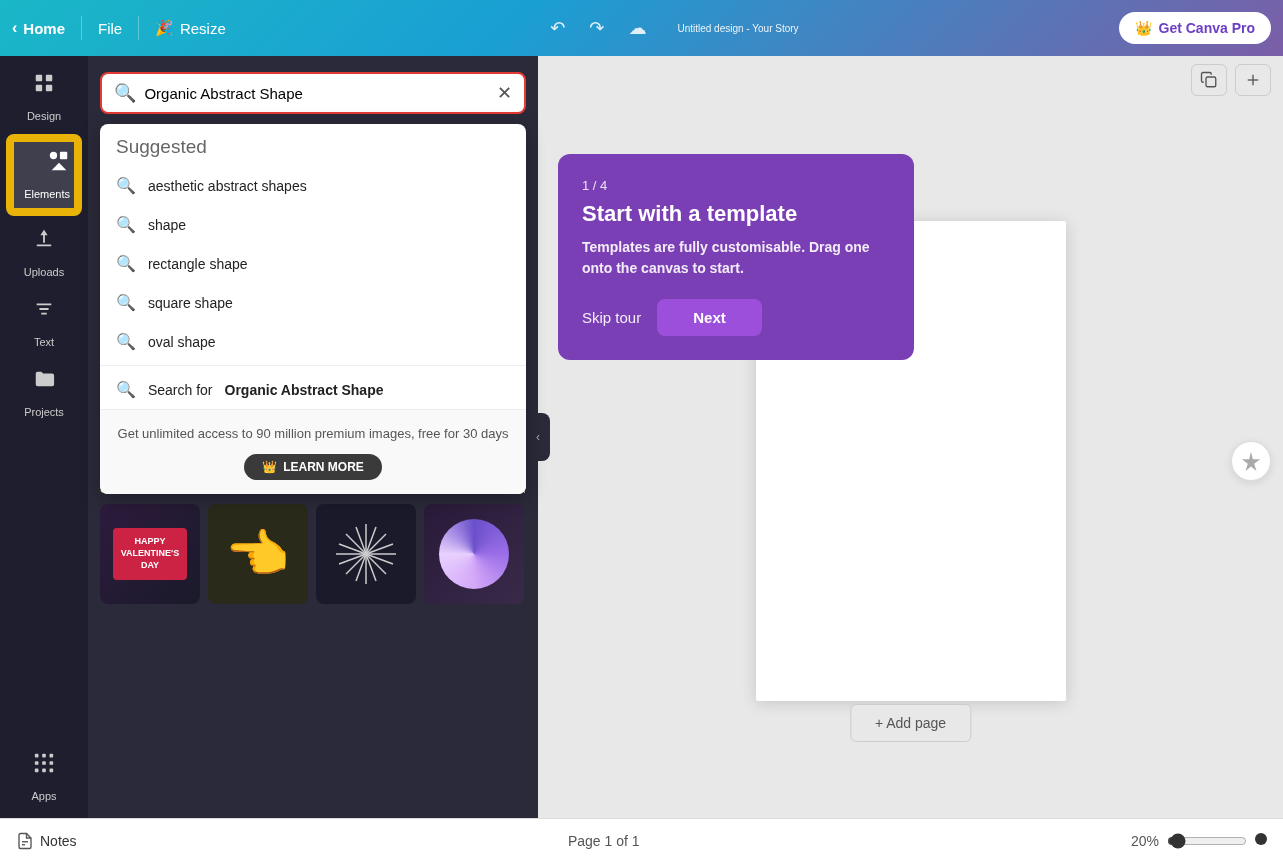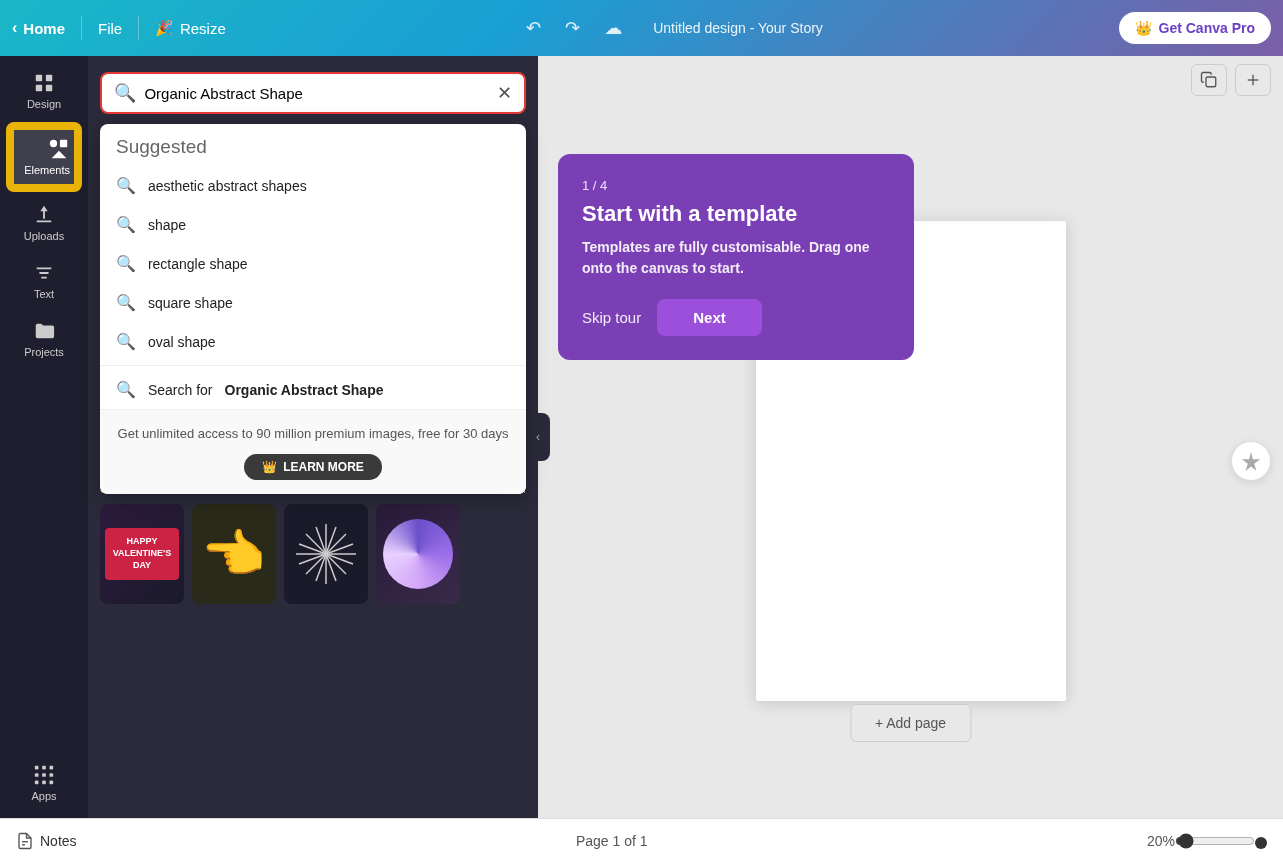--- a/index.html
+++ b/index.html
@@ -15,21 +15,21 @@
       gap: 8px;
       flex-shrink: 0;
     }
     .topbar-left { display: flex; align-items: center; gap: 16px; }
     .topbar-home { color: white; font-weight: 600; font-size: 15px; display: flex; align-items: center; gap: 6px; cursor: pointer; }
     .topbar-divider { width: 1px; height: 24px; background: rgba(255,255,255,0.3); }
     .topbar-file { color: white; font-size: 15px; cursor: pointer; }
     .topbar-resize { color: white; font-size: 15px; display: flex; align-items: center; gap: 6px; cursor: pointer; }
     .topbar-center { flex: 1; display: flex; align-items: center; justify-content: center; gap: 16px; }
     .topbar-icon-btn { background: none; border: none; color: white; cursor: pointer; font-size: 18px; opacity: 0.85; padding: 4px; }
-    .topbar-title { color: white; font-size: 14px; opacity: 0.9; margin-left: 11px; }
+    .topbar-title { color: white; font-size: 10px; opacity: 0.9; margin-left: 11px; }
     .topbar-right { display: flex; align-items: center; }
     .get-pro-btn {
       background: #fff;
       color: #6c3fc5;
       border: none;
       border-radius: 20px;
       padding: 8px 16px;
       font-weight: 700;
       font-size: 14px;
       cursor: pointer;
@@ -55,21 +55,21 @@
     .sidebar-item {
       width: 76px;
       display: flex;
       flex-direction: column;
       align-items: center;
       padding: 8px 4px;
       border-radius: 8px;
       cursor: pointer;
       color: #ccc;
       font-size: 11px;
-      gap: 4px;
+      gap: 16px;
     }
     .sidebar-item.active {
       background: rgba(255,255,255,0.15);
       color: white;
       border: 8px solid #eab308;
       align-items: flex-end;
     }
     .sidebar-item svg { width: 22px; height: 22px; fill: currentColor; }
     .sidebar-spacer { flex: 1; }
 
@@ -177,21 +177,21 @@
     }
     .section-title { color: #bef264; font-size: 14px; font-weight: 700; }
     .see-all-link { color: #aaa; font-size: 13px; cursor: pointer; }
     .sticker-row {
       display: flex;
       gap: 8px;
       align-items: center;
       overflow: hidden;
     }
     .sticker-thumb {
-      width: 84px;
+      width: 100px;
       height: 100px;
       background: #1a1a2a;
       border-radius: 8px;
       overflow: hidden;
       display: flex;
       align-items: center;
       justify-content: center;
       flex-shrink: 0;
     }
     .sticker-thumb-1 { background: linear-gradient(135deg, #2d1b3d, #1a1a2a); }
@@ -335,21 +335,21 @@
       display: flex;
       align-items: center;
       gap: 6px;
       color: #333;
       font-size: 14px;
       cursor: pointer;
       background: none;
       border: none;
     }
     .page-info { flex: 1; text-align: center; color: #555; font-size: 14px; }
-    .zoom-controls { display: flex; align-items: flex-end; }
+    .zoom-controls { display: flex; align-items: flex-start; gap: 8px; }
     .zoom-pct { font-size: 14px; color: #555; }
     .zoom-slider { width: 80px; accent-color: #333; }
   </style>
 </head>
 <body>
 
 <div class="topbar">
   <div class="topbar-left">
     <div class="topbar-home">
       <span style="font-size:16px;">‹</span>

